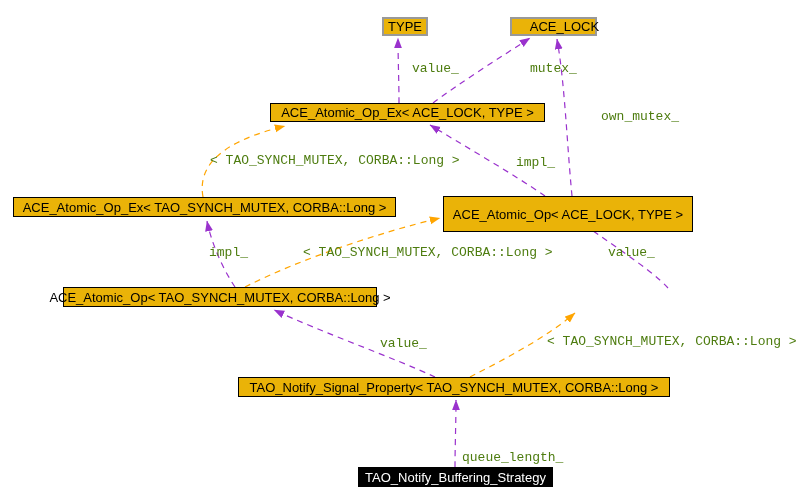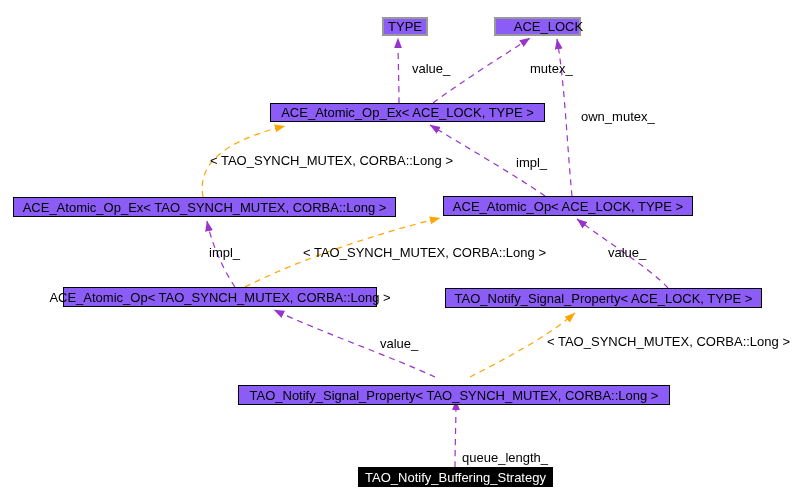--- a/index.html
+++ b/index.html
@@ -29,40 +29,41 @@
 
   .node {
     position: absolute;
     display: flex;
     align-items: center;
     justify-content: center;
     white-space: nowrap;
     font-size: 13px;
     line-height: 1;
     color: #000000;
-    background: #8b5cf6;
+    background: #eab308;
     border: 1px solid var(--node-border, #000000);
     cursor: pointer;
   }
   .node.param {
     border: 2px solid var(--param-border, #999999);
     cursor: pointer;
   }
   .node.main {
     background: var(--main-bg, #000000);
     color: var(--main-fg, #ffffff);
     cursor: default;
   }
 
   .edge-label {
     position: absolute;
     font-size: 13px;
     line-height: 1;
-    color: #000000;
+    color: #4d7c0f;
     white-space: nowrap;
+    font-family: Liberation Mono, monospace;
   }
 </style>
 </head>
 <body>
 
 <div id="diagram" style="--usage-color: #9a32cd; --template-color: #ffa500; --node-border: #000000; --param-border: #999999; --main-bg: #000000; --main-fg: #ffffff; background: rgb(255, 255, 255);">
   <svg id="edge-layer" xmlns="http://www.w3.org/2000/svg">
     <defs>
       <marker id="arrow-usage" viewBox="0 0 10 8" refX="9.3" refY="4" markerWidth="11" markerHeight="9" orient="auto" markerUnits="userSpaceOnUse">
         <path d="M 0 0.4 L 9.6 4 L 0 7.6 z" fill="#9a32cd"></path>
@@ -78,31 +79,30 @@
       <path d="M 203 197 C 197 164, 224 141, 285 126" class="edge template" marker-end="url(#arrow-template)"></path>
       <path d="M 235 287 C 221 266, 211 241, 207 221" class="edge usage" marker-end="url(#arrow-usage)"></path>
       <path d="M 245 287 C 300 259, 378 233, 440 218" class="edge template" marker-end="url(#arrow-template)"></path>
       <path d="M 668 288 C 650 268, 601 238, 577 219" class="edge usage" marker-end="url(#arrow-usage)"></path>
       <path d="M 435 377 C 392 357, 321 332, 274 310" class="edge usage" marker-end="url(#arrow-usage)"></path>
       <path d="M 470 377 C 505 359, 547 337, 575 313" class="edge template" marker-end="url(#arrow-template)"></path>
       <path d="M 455 467 C 455 448, 456 421, 456 400" class="edge usage" marker-end="url(#arrow-usage)"></path>
     </svg>
 <div class="edge-label" style="left: 412px; top: 62px;">value_</div>
     <div class="edge-label" style="left: 530px; top: 62px;">mutex_</div>
-    <div class="edge-label" style="left: 581px; top: 110px;">own_mutex_</div>
+    <div class="edge-label" style="left: 601px; top: 110px;">own_mutex_</div>
     <div class="edge-label" style="left: 516px; top: 156px;">impl_</div>
     <div class="edge-label" style="left: 210px; top: 154px;">&lt; TAO_SYNCH_MUTEX, CORBA::Long &gt;</div>
     <div class="edge-label" style="left: 209px; top: 246px;">impl_</div>
     <div class="edge-label" style="left: 303px; top: 246px;">&lt; TAO_SYNCH_MUTEX, CORBA::Long &gt;</div>
     <div class="edge-label" style="left: 608px; top: 246px;">value_</div>
     <div class="edge-label" style="left: 380px; top: 337px;">value_</div>
     <div class="edge-label" style="left: 547px; top: 335px;">&lt; TAO_SYNCH_MUTEX, CORBA::Long &gt;</div>
     <div class="edge-label" style="left: 462px; top: 451px;">queue_length_</div>
     <div class="node param" style="left: 382px; top: 17px; width: 46px; height: 19px;">TYPE</div>
-    <div class="node param" style="left: 494px; top: 17px; width: 87px; height: 19px; padding-left: 22px;">ACE_LOCK</div>
+    <div class="node param" style="left: 510px; top: 17px; width: 87px; height: 19px; padding-left: 22px;">ACE_LOCK</div>
     <div class="node class" style="left: 13px; top: 197px; width: 383px; height: 20px;">ACE_Atomic_Op_Ex&lt; TAO_SYNCH_MUTEX, CORBA::Long &gt;</div>
     <div class="node class" style="left: 270px; top: 103px; width: 275px; height: 19px;">ACE_Atomic_Op_Ex&lt; ACE_LOCK, TYPE &gt;</div>
-    <div class="node class" style="left: 443px; top: 196px; width: 250px; height: 20px;">ACE_Atomic_Op&lt; ACE_LOCK, TYPE &gt;</div>
+    <div class="node class" style="left: 443px; top: 196px; width: 250px; height: 36px;">ACE_Atomic_Op&lt; ACE_LOCK, TYPE &gt;</div>
     <div class="node class" style="left: 63px; top: 287px; width: 314px; height: 20px;">ACE_Atomic_Op&lt; TAO_SYNCH_MUTEX, CORBA::Long &gt;</div>
-    <div class="node class" style="left: 445px; top: 288px; width: 317px; height: 20px;">TAO_Notify_Signal_Property&lt; ACE_LOCK, TYPE &gt;</div>
-    <div class="node class" style="left: 238px; top: 377px; width: 432px; height: 20px; margin-top: 8px;">TAO_Notify_Signal_Property&lt; TAO_SYNCH_MUTEX, CORBA::Long &gt;</div>
+    <div class="node class" style="left: 238px; top: 377px; width: 432px; height: 20px;">TAO_Notify_Signal_Property&lt; TAO_SYNCH_MUTEX, CORBA::Long &gt;</div>
     <div class="node main" style="left: 358px; top: 467px; width: 195px; height: 20px;">TAO_Notify_Buffering_Strategy</div>
   </div>
 
 </body></html>

